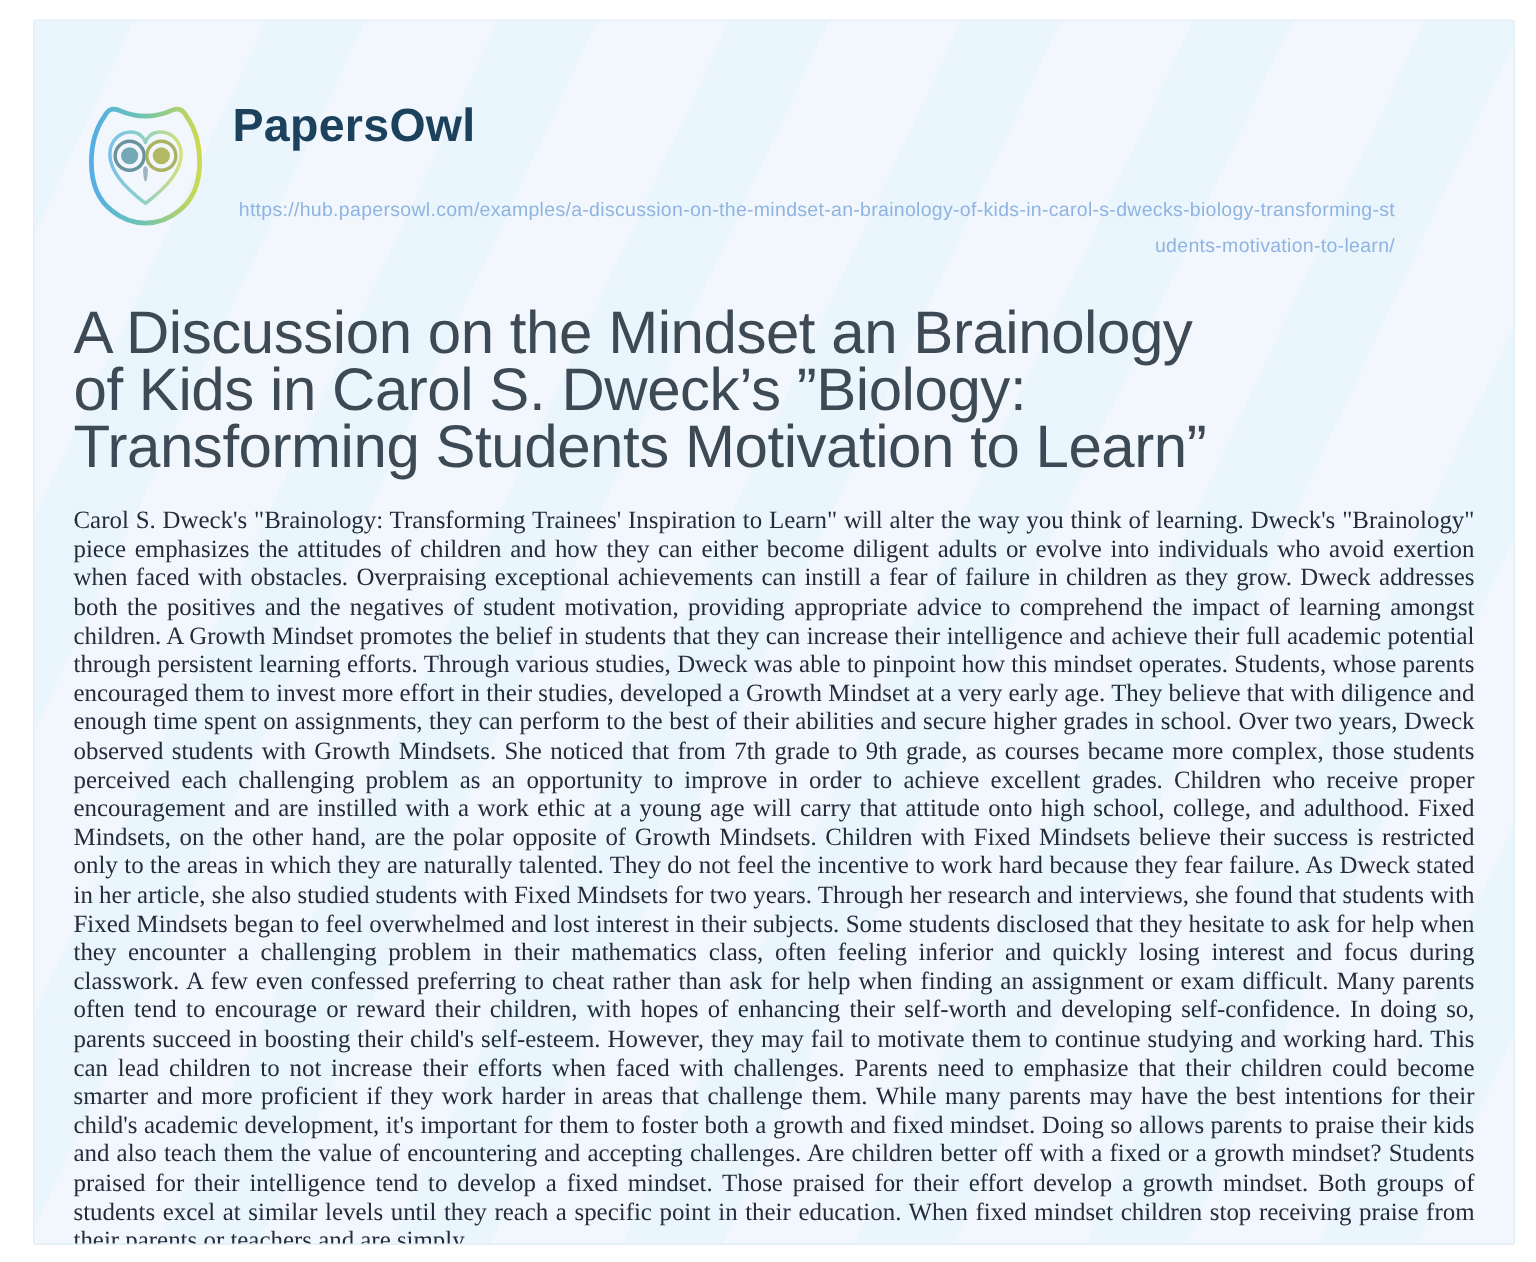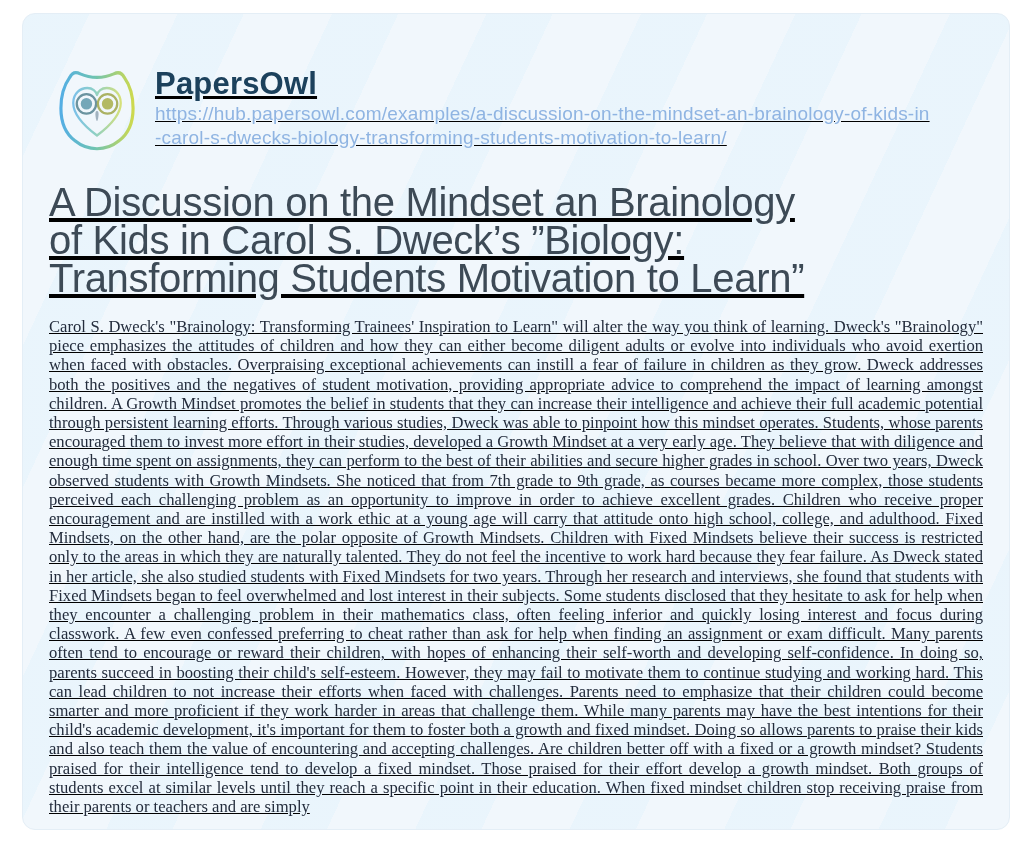--- a/index.html
+++ b/index.html
@@ -17,23 +17,22 @@
     font-family:"Liberation Sans", sans-serif;
     position:relative;
   }
   .card{
     position:absolute;
     left:22px; right:14px; top:13px; bottom:11px;
     background:
       repeating-linear-gradient(115deg, rgba(200,235,252,0.18) 0 60px, rgba(255,255,255,0) 60px 140px),
       var(--card-bg);
     border:1px solid var(--card-border);
-    border-radius:13px;
+    border-radius:2px;
     overflow:hidden;
-    text-decoration:underline;
   }
   .header{
     display:flex;
     align-items:flex-start;
     gap:14px;
     padding:50px 26px 0 30px;
   }
   .logo{
     width:88px;
     height:92px;
@@ -43,29 +42,30 @@
     padding-top:2px;
   }
   .brand{
     font-size:31px;
     font-weight:bold;
     letter-spacing:0.2px;
     color:var(--brand-text);
   }
   .url{
     display:block;
-    margin-top:0;
+    margin-top:26px;
     width:775px;
-    font-size:19px;
+    font-size:13px;
     line-height:24px;
     letter-spacing:0.2px;
     color:var(--url-text);
     word-break:break-all;
     text-decoration:none;
     cursor:pointer;
+    text-align:right;
   }
   h1.title{
     margin:27px 26px 0 26px;
     max-width:768px;
     font-size:40px;
     line-height:38px;
     font-weight:400;
     letter-spacing:-0.3px;
     color:var(--title-text);
   }

